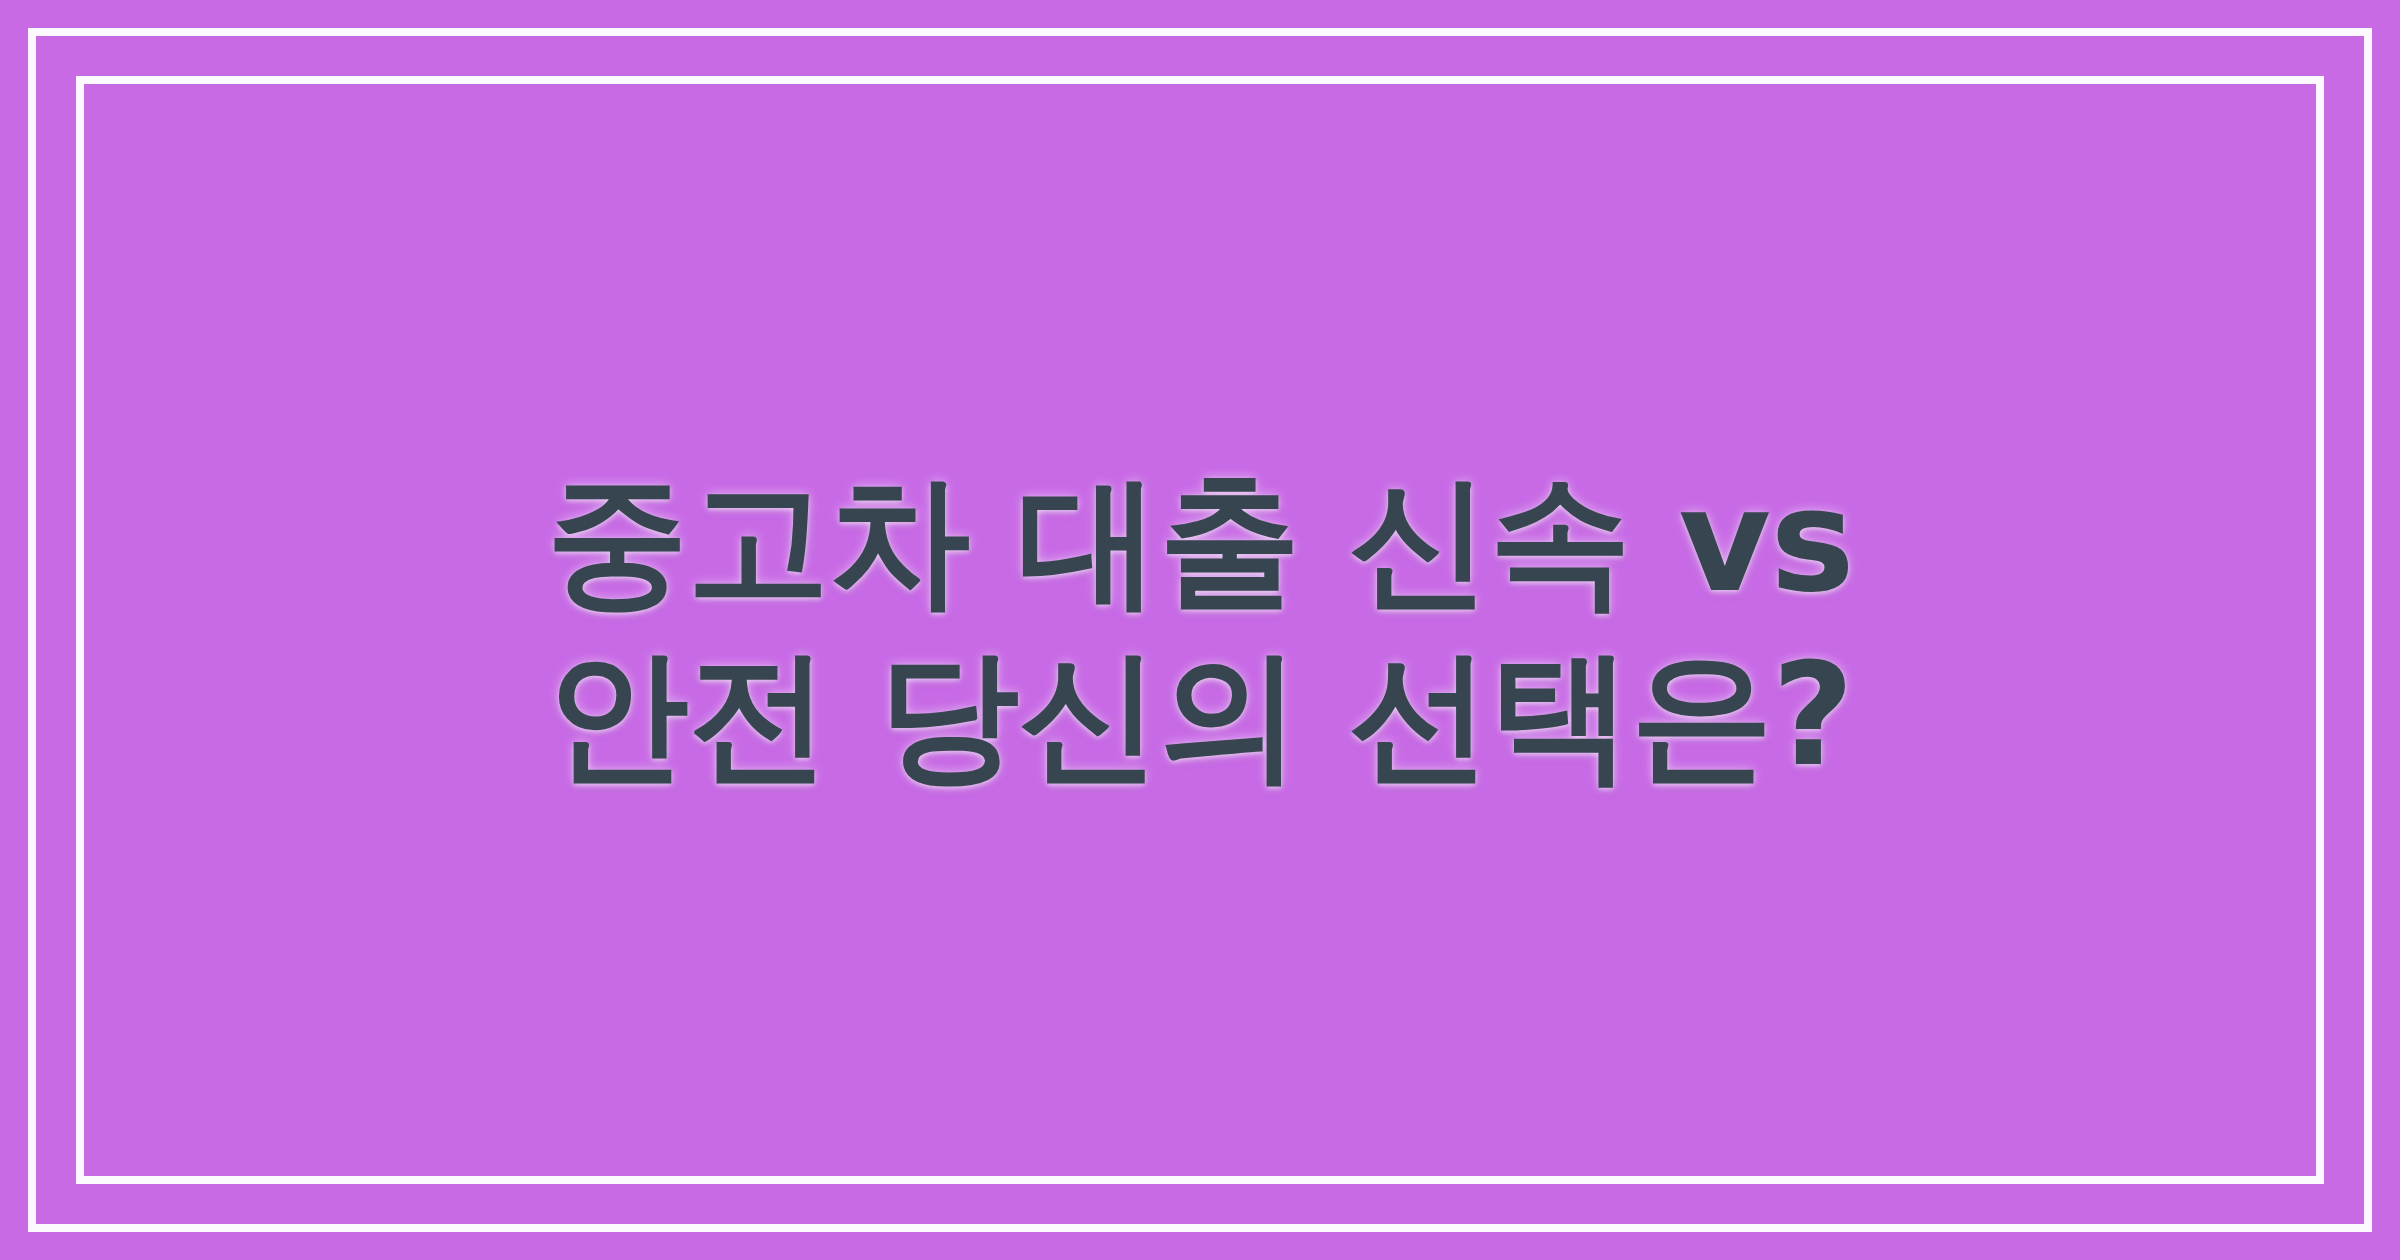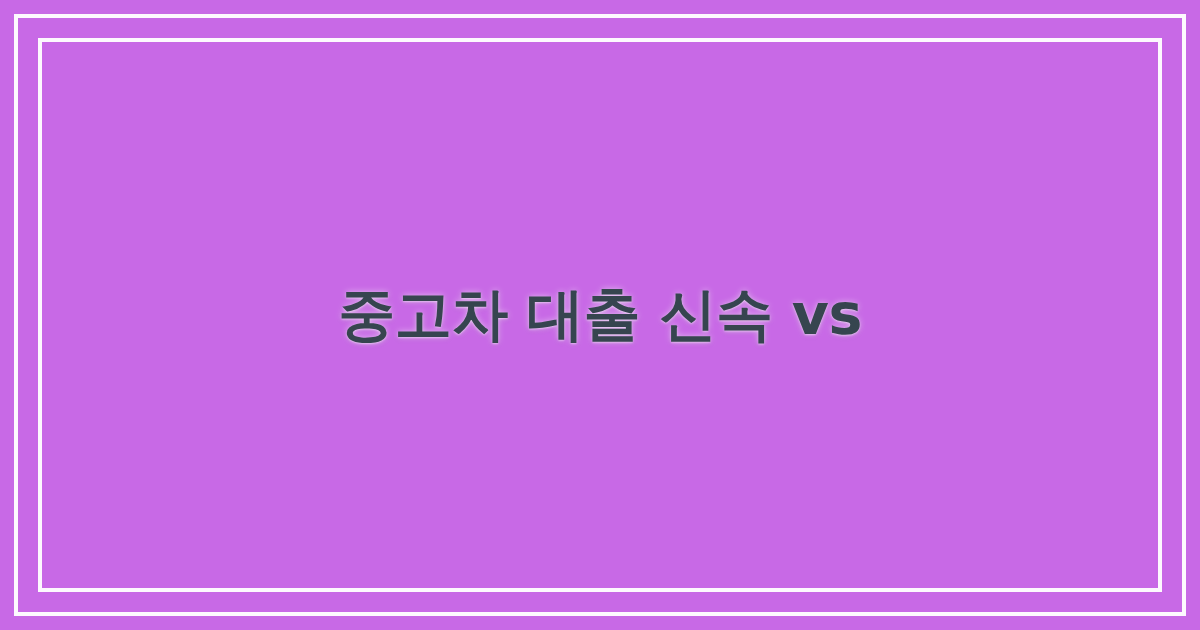--- a/index.html
+++ b/index.html
@@ -59,21 +59,21 @@
     padding: 0 110px;
     box-sizing: border-box;
   }
 
   #headline {
     margin: 0;
     text-align: center;
     color: #36454f;
     font-family: "DejaVu Sans", "Liberation Sans", sans-serif;
     font-weight: 700;
-    font-size: 57px;
+    font-size: 71px;
     line-height: 1.22;
     letter-spacing: -0.5px;
     word-break: keep-all;
     text-shadow:
       0 0 6px rgba(255, 255, 255, 0.55),
       0 1px 2px rgba(255, 255, 255, 0.45),
       0 2px 5px rgba(120, 50, 150, 0.18);
   }
 
   #headline .line {
@@ -84,16 +84,17 @@
 <body>
 
 <div id="thumbnail-card">
 
   <div id="frame-outer"></div>
   <div id="frame-inner"></div>
 
   <div id="title-block">
     <h1 id="headline">
       <span class="line">중고차 대출 신속 vs</span>
+      <span class="line">안전 당신의 선택은?</span>
     </h1>
   </div>
 
 </div>
 
 </body></html>

